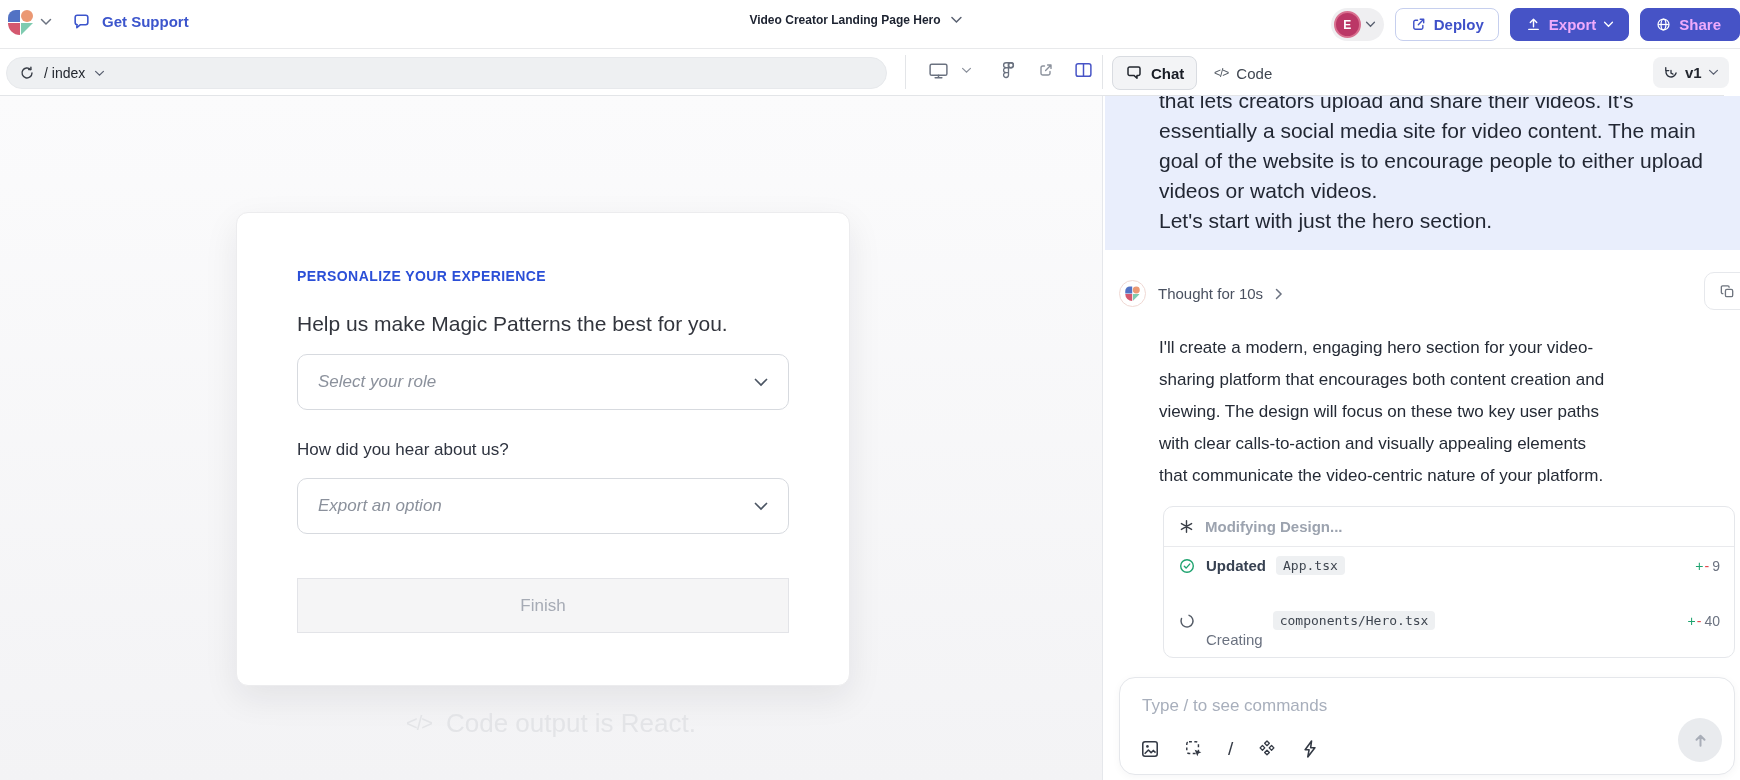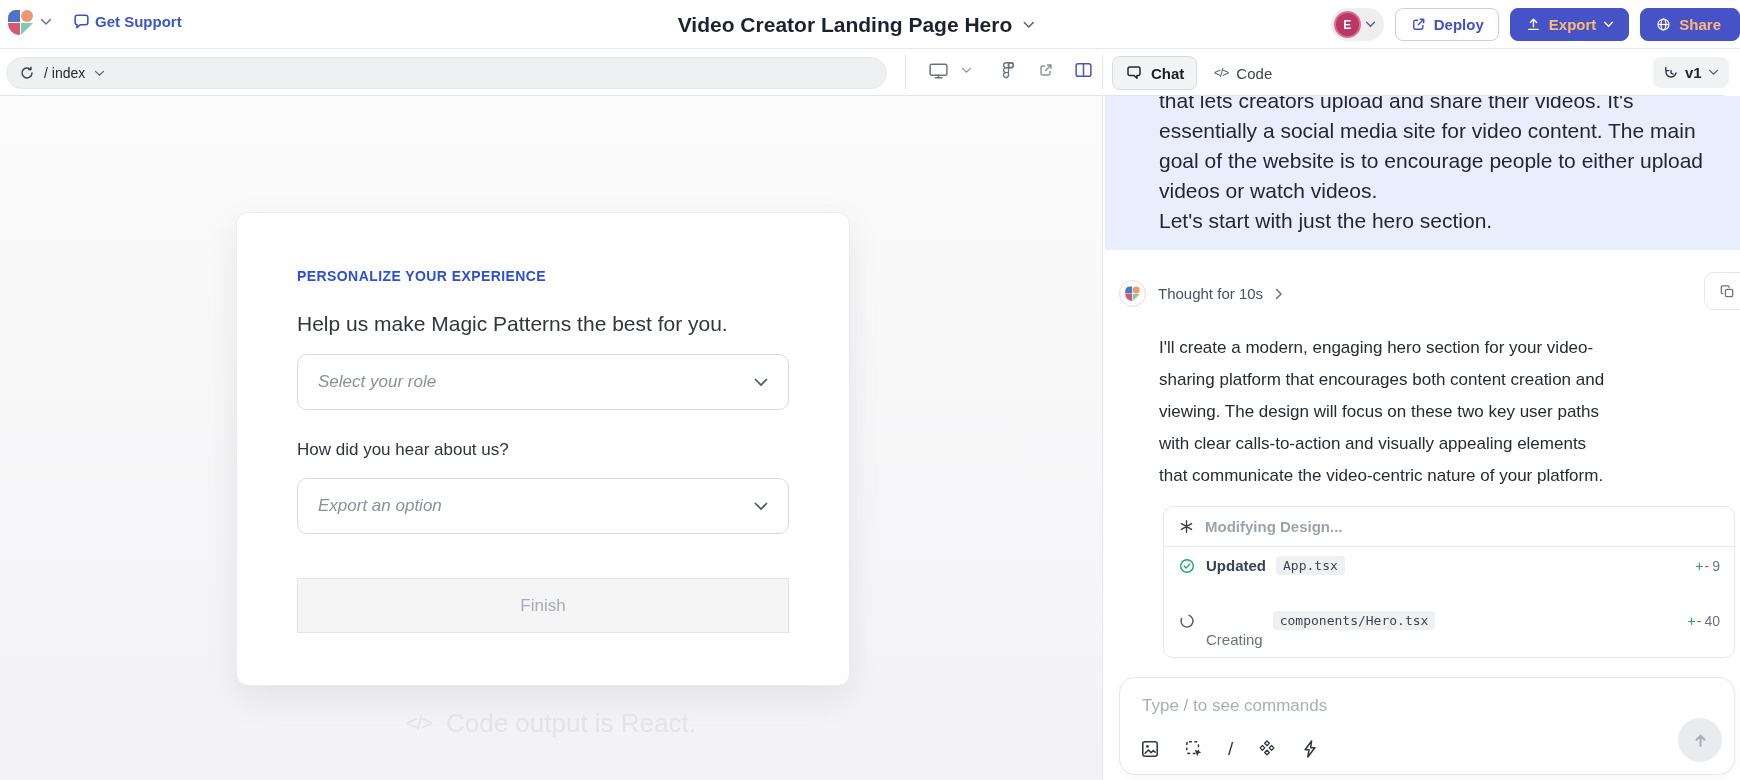--- a/index.html
+++ b/index.html
@@ -10,33 +10,33 @@
   
   .topbar { position:absolute; left:0; top:0; width:1740px; height:49px;
             background:#fff; border-bottom:1px solid #e8e9eb; z-index:5; }
   .logo { position:absolute; left:8px; top:10px; width:26px; height:26px;
           display:grid; grid-template-columns:12px 12px; grid-template-rows:12px 12px; gap:1px; }
   .logo .tl { background:#5272c4; border-radius:65% 0 0 0; }
   .logo .tr { background:#eb9873; border-radius:50%; }
   .logo .bl { background:#d4586f; border-radius:0 0 0 100%; }
   .logo .br { background:#7fcbb0; clip-path:polygon(0 0,100% 0,0 100%); }
   .logo-chev { position:absolute; left:40px; top:18px; }
-  .support { position:absolute; left:72px; top:12px; display:flex; align-items:center; gap:4px;
+  .support { position:absolute; left:72px; top:12px; display:flex; align-items:center; gap:11px;
              color:#3c55cc; font-size:15px; font-weight:600; cursor:pointer; }
   .proj-title { position:absolute; left:856px; top:13px; transform:translateX(-50%);
-                display:flex; align-items:center; gap:10px; font-size:21px; font-weight:700; color:#1c2230; white-space:nowrap; }
+                display:flex; align-items:center; gap:10px; font-size:12px; font-weight:700; color:#1c2230; white-space:nowrap; }
   .tb-right { position:absolute; right:0; top:8px; height:33px; display:flex; align-items:center; gap:11px; padding-right:0; }
   .avatar-pill { display:flex; align-items:center; gap:4px; background:#efeff1; border-radius:17px;
                  height:33px; padding:3px 8px 3px 3px; cursor:pointer; }
   .avatar { width:27px; height:27px; border-radius:50%; background:#bb3766; border:2px solid #d8708f;
             color:#fff; font-size:12px; font-weight:700; display:flex; align-items:center; justify-content:center; }
   .btn { height:33px; border-radius:8px; display:flex; align-items:center; gap:7px;
          font-size:15px; font-weight:600; padding:0 14px; cursor:pointer; white-space:nowrap; }
   .btn.outline { background:#fff; border:1px solid #c6cfee; color:#3f51c9; }
-  .btn.solid { background:#4653c6; border:1px solid #4653c6; color:#fdba74;text-align:center; }
+  .btn.solid { background:#4653c6; border:1px solid #4653c6; color:#f0abfc;text-align:center; }
   .btn.share { padding-right:18px; }
 
   
   .toolbar { position:absolute; left:0; top:49px; width:1724px; height:47px;
              background:#fff; border-bottom:1px solid #e3e5e8; z-index:4; }
   .url-pill { position:absolute; left:6px; top:8px; width:881px; height:32px; background:#eef0f2;
               border:1px solid #e7e9ec; border-radius:16px; display:flex; align-items:center; gap:9px; padding:0 12px; }
   .url-path { font-size:14px; color:#23272f; font-weight:500; }
   .tb-div { position:absolute; top:6px; width:1px; height:34px; background:#e3e5e8; }
   .ticon { position:absolute; top:12px; cursor:pointer; }

